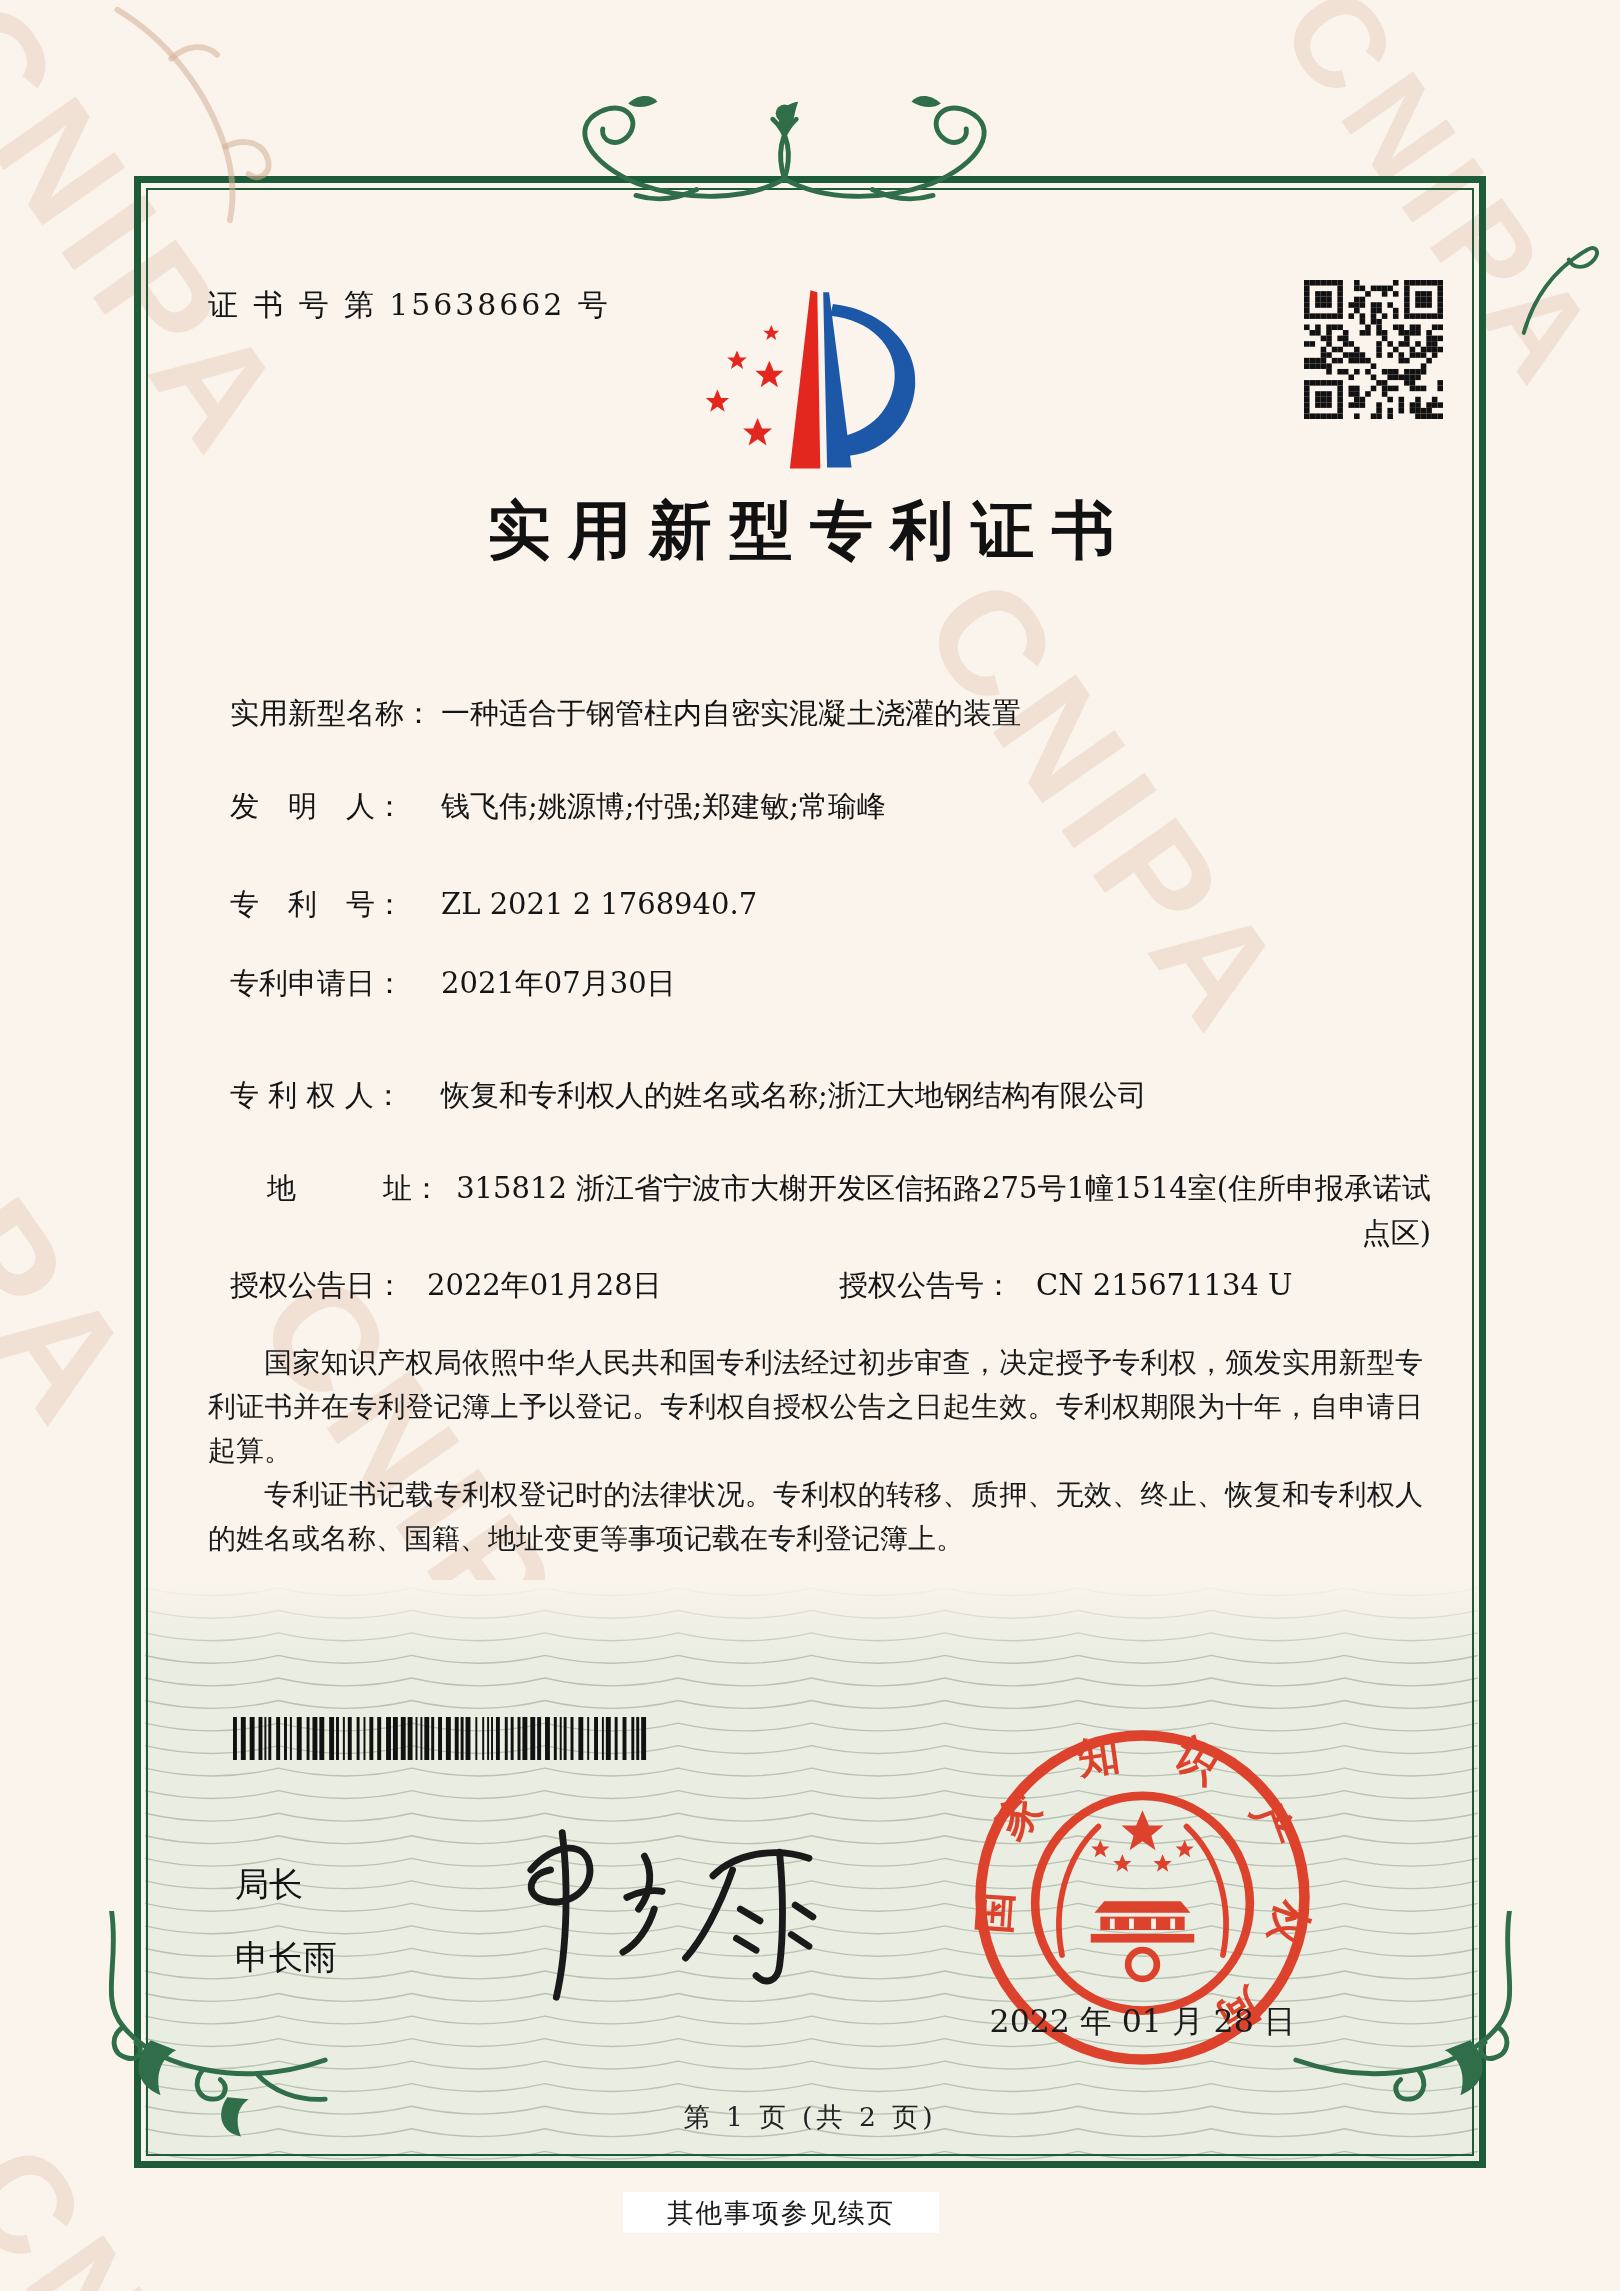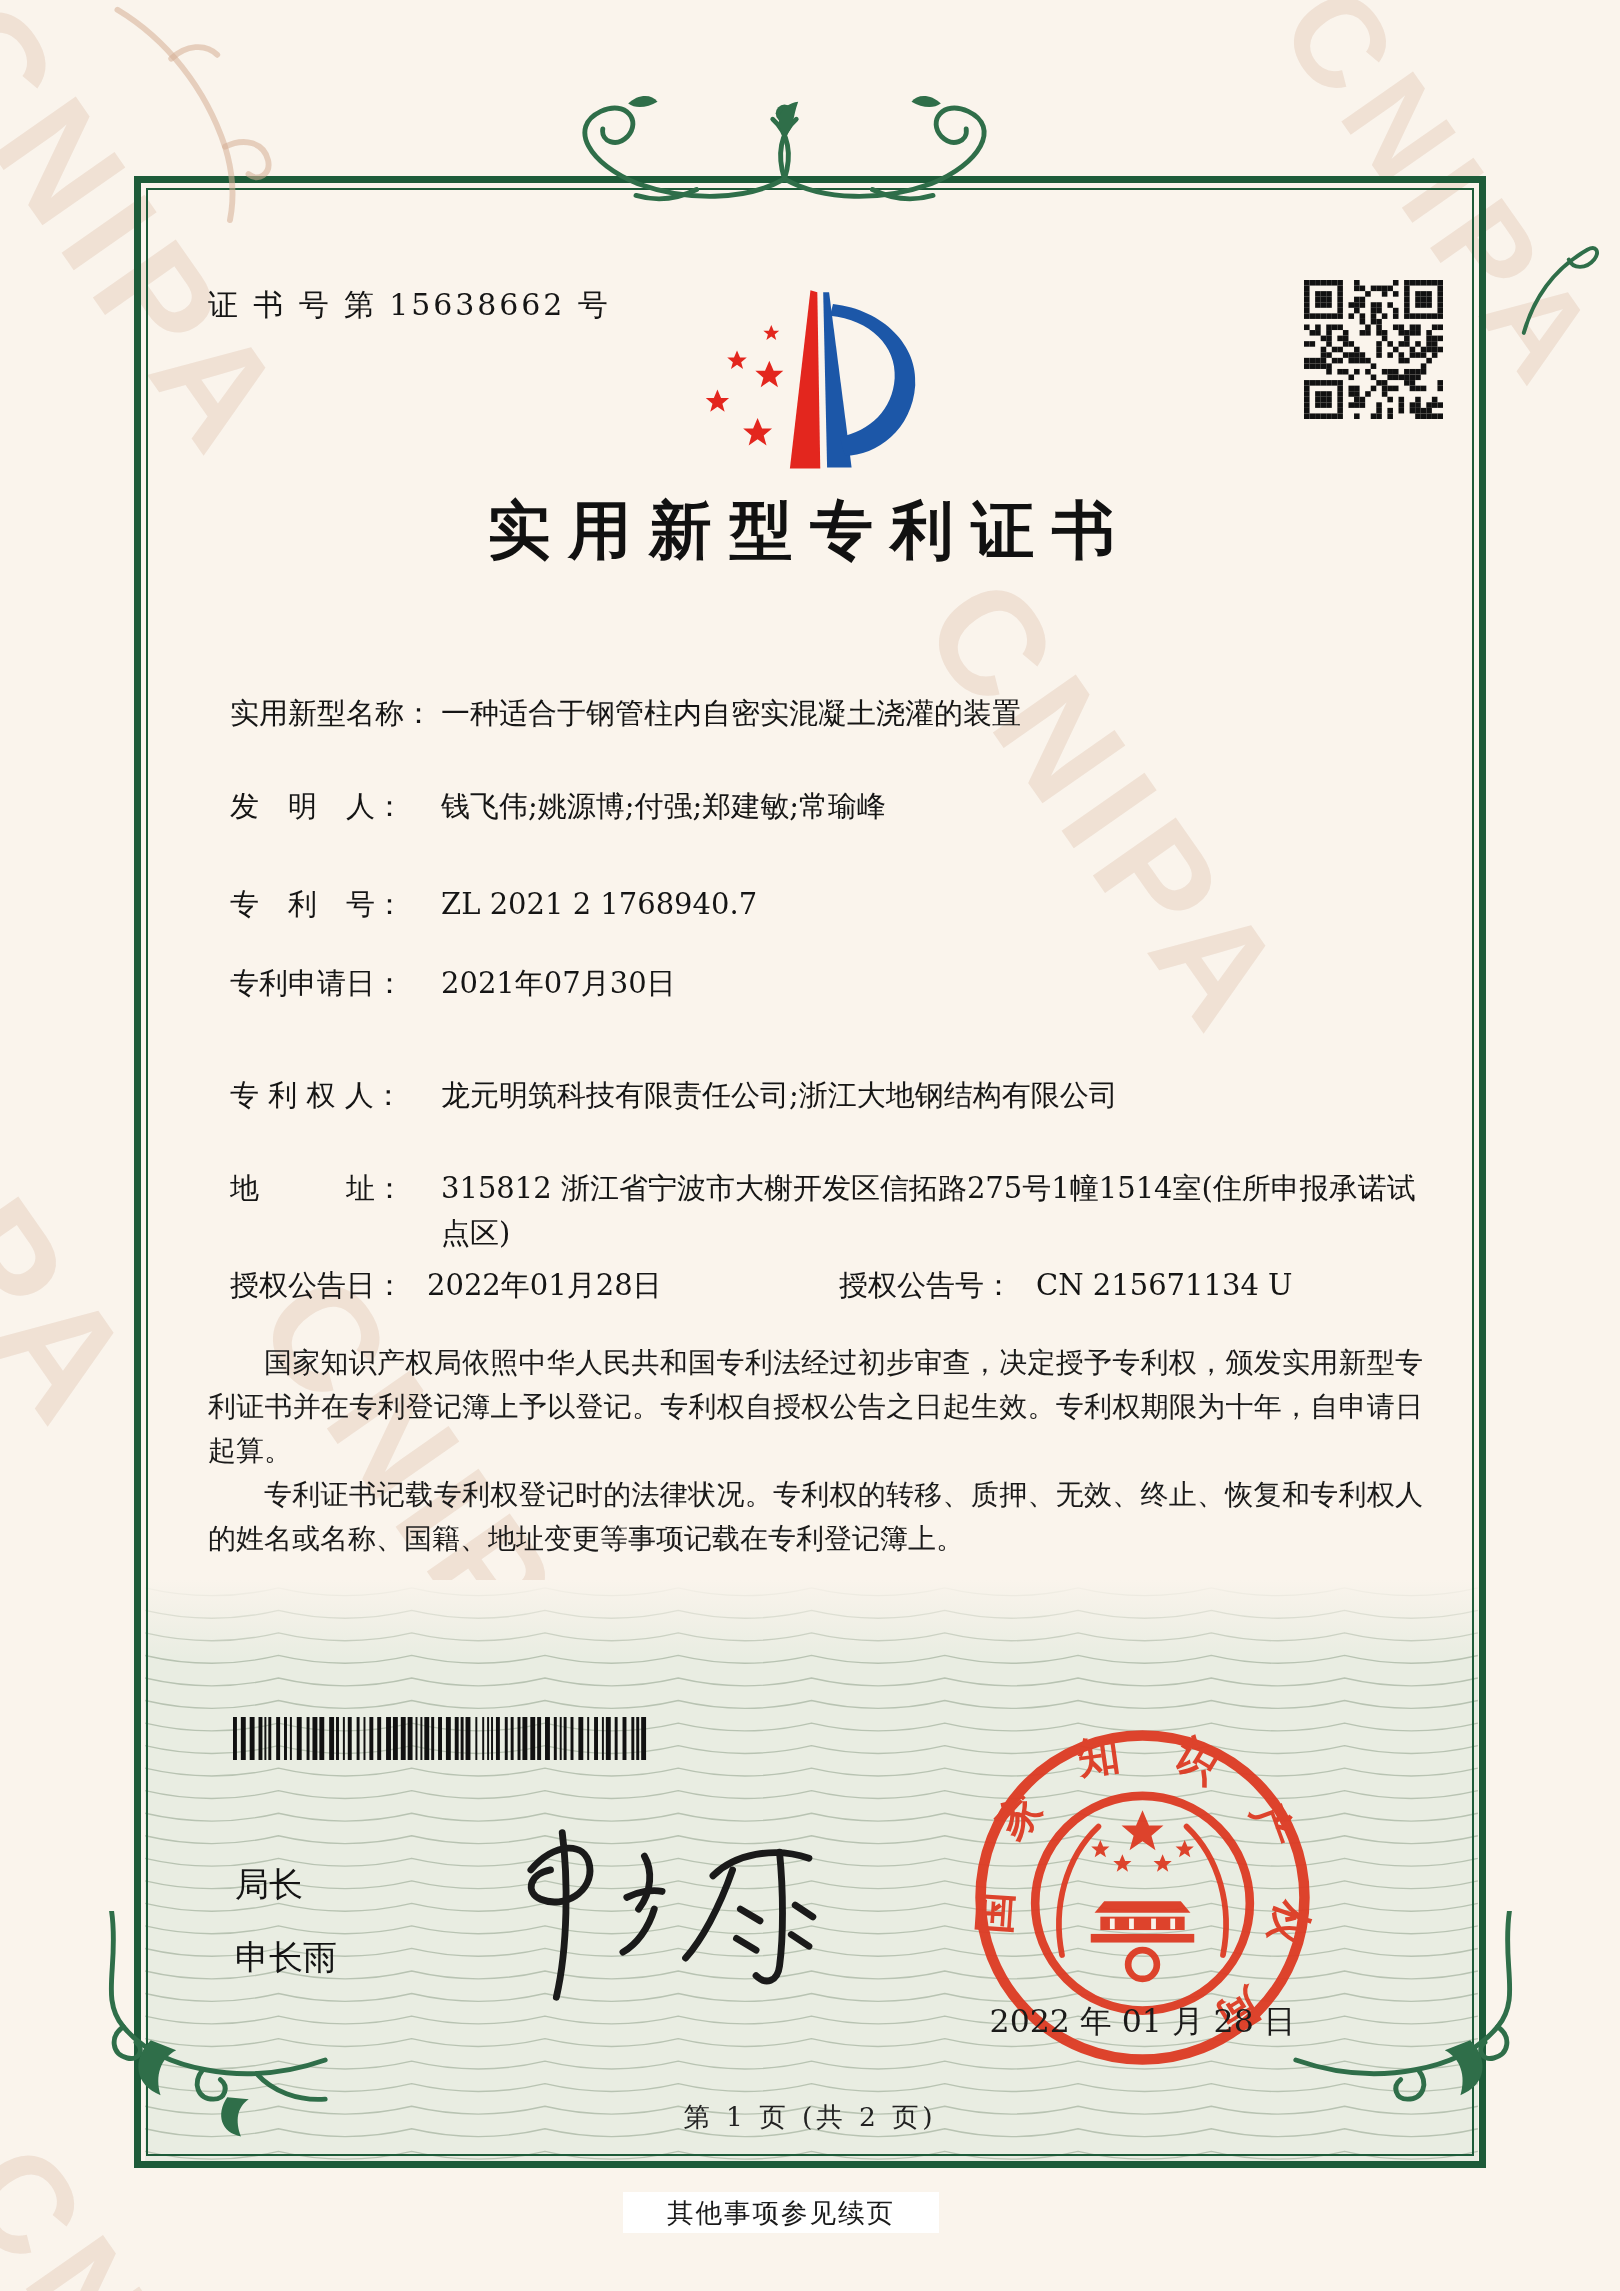--- a/index.html
+++ b/index.html
@@ -473,23 +473,23 @@
   <div class="row" style="top:882px;">
     <span class="lb">专　利　号：</span>
     <span class="vl">ZL 2021 2 1768940.7</span>
   </div>
   <div class="row" style="top:961px;">
     <span class="lb">专利申请日：</span>
     <span class="vl">2021年07月30日</span>
   </div>
   <div class="row" style="top:1073px;">
     <span class="lb">专 利 权 人：</span>
-    <span class="vl">龙元明筑科技有限责任公司;浙江大地钢结构有限公司</span>
-  </div>
-  <div class="row" style="top:1166px;">
+    <span class="vl">恢复和专利权人的姓名或名称;浙江大地钢结构有限公司</span>
+  </div>
+  <div class="row" style="top:1166px;text-align:right;">
     <span class="lb">地　　　址：</span>
     <span class="vl" style="max-width:990px;">315812 浙江省宁波市大榭开发区信拓路275号1幢1514室(住所申报承诺试点区)</span>
   </div>
 
   <div class="grant-row">
     <span>授权公告日：</span><span class="gv">2022年01月28日</span>
     <span class="g2"><span>授权公告号：</span><span class="gv">CN 215671134 U</span></span>
   </div>
 
   <div class="paras">

